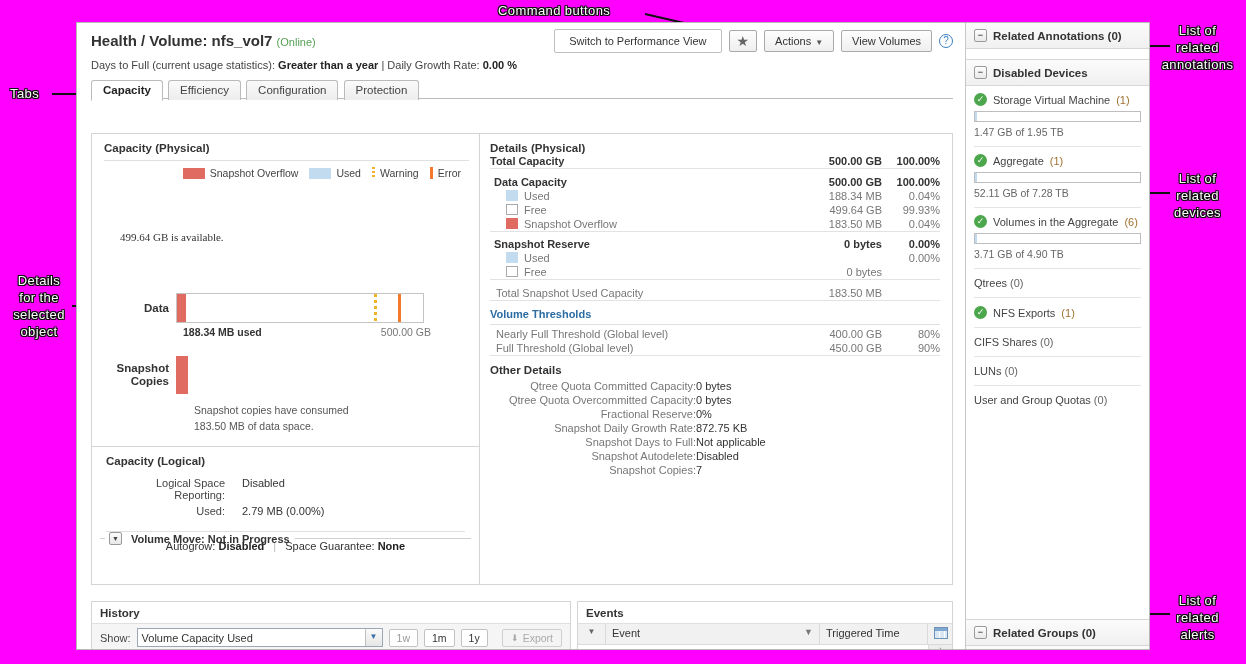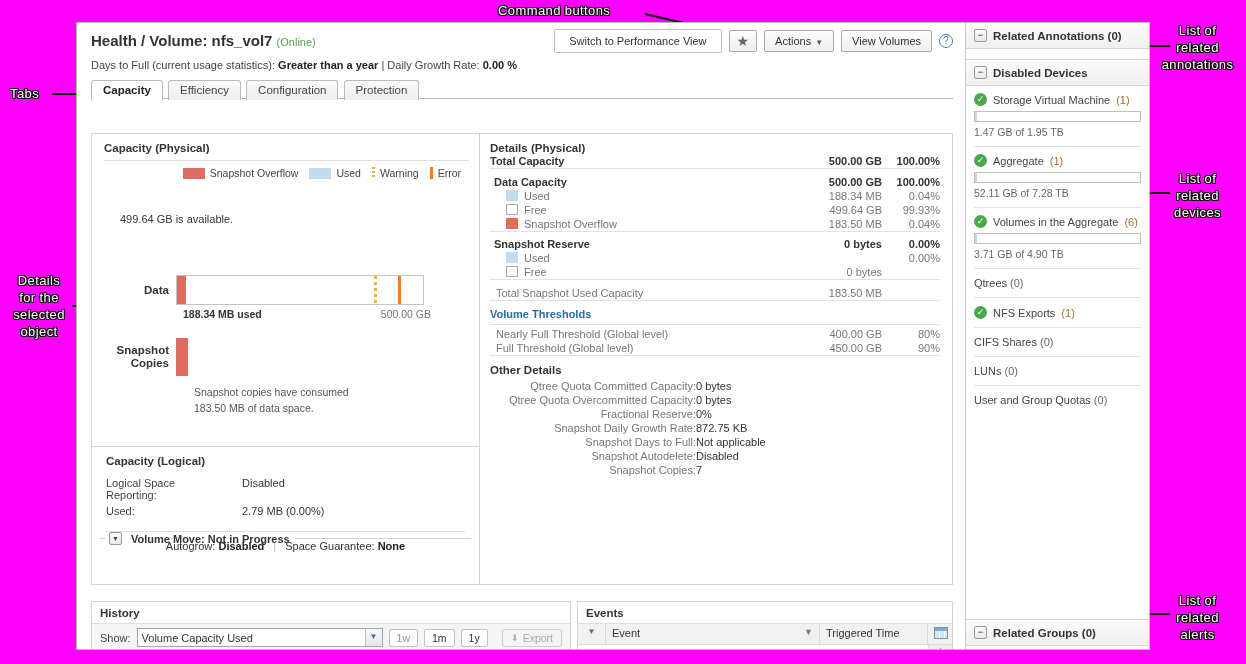--- a/index.html
+++ b/index.html
@@ -131,21 +131,21 @@
   }
   .sw { display:inline-block; width:22px; height:11px; vertical-align:middle; }
   .sw.overflow { background:#E06B60; }
   .sw.used { background:#C3DBEE; }
   .sw.warn {
     width:3px; height:12px;
     background:repeating-linear-gradient(#F0B429 0 2px, #FFF 2px 4px);
   }
   .sw.err { width:3px; height:12px; background:#F4792B; }
 
-  #avail-text { font-size:11px; color:#333; margin:34px 0 0 16px; }
+  #avail-text { font-size:11px; color:#333; margin:52px 0 0 16px;font-family:Liberation Serif, serif; }
 
   
   .bar-row { display:flex; align-items:center; }
   .bar-label {
     width:72px; text-align:right; padding-right:7px;
     font-size:11.5px; font-weight:bold; color:#333; line-height:13px;
   }
   .bar-track {
     position:relative; width:248px; height:30px;
     border:1px solid #C4C4C4; background:#FFF;
@@ -168,21 +168,21 @@
     background:#E06B60;
   }
   #snap-note {
     margin-left:90px; margin-top:8px; font-size:10.5px; color:#555; line-height:16px;
   }
 
   
   #cap-logical { position:absolute; left:0; right:0; top:312px; }
   #cap-logical .inner { padding:8px 14px 0 14px; }
   .kv-row { display:flex; font-size:11px; margin:4px 0; }
-  .kv-k { width:136px; color:#444; padding-right:17px; }
+  .kv-k { width:136px; text-align:right; color:#444; padding-right:17px; }
   .kv-v { color:#333; }
   #autogrow-line {
     text-align:center; font-size:11px; color:#333; margin-top:8px;
   }
   #autogrow-line b { color:#222; }
 
   #volmove-bar {
     position:absolute; left:0; right:0; bottom:7px;
     display:flex; align-items:center; padding:0 8px;
   }

